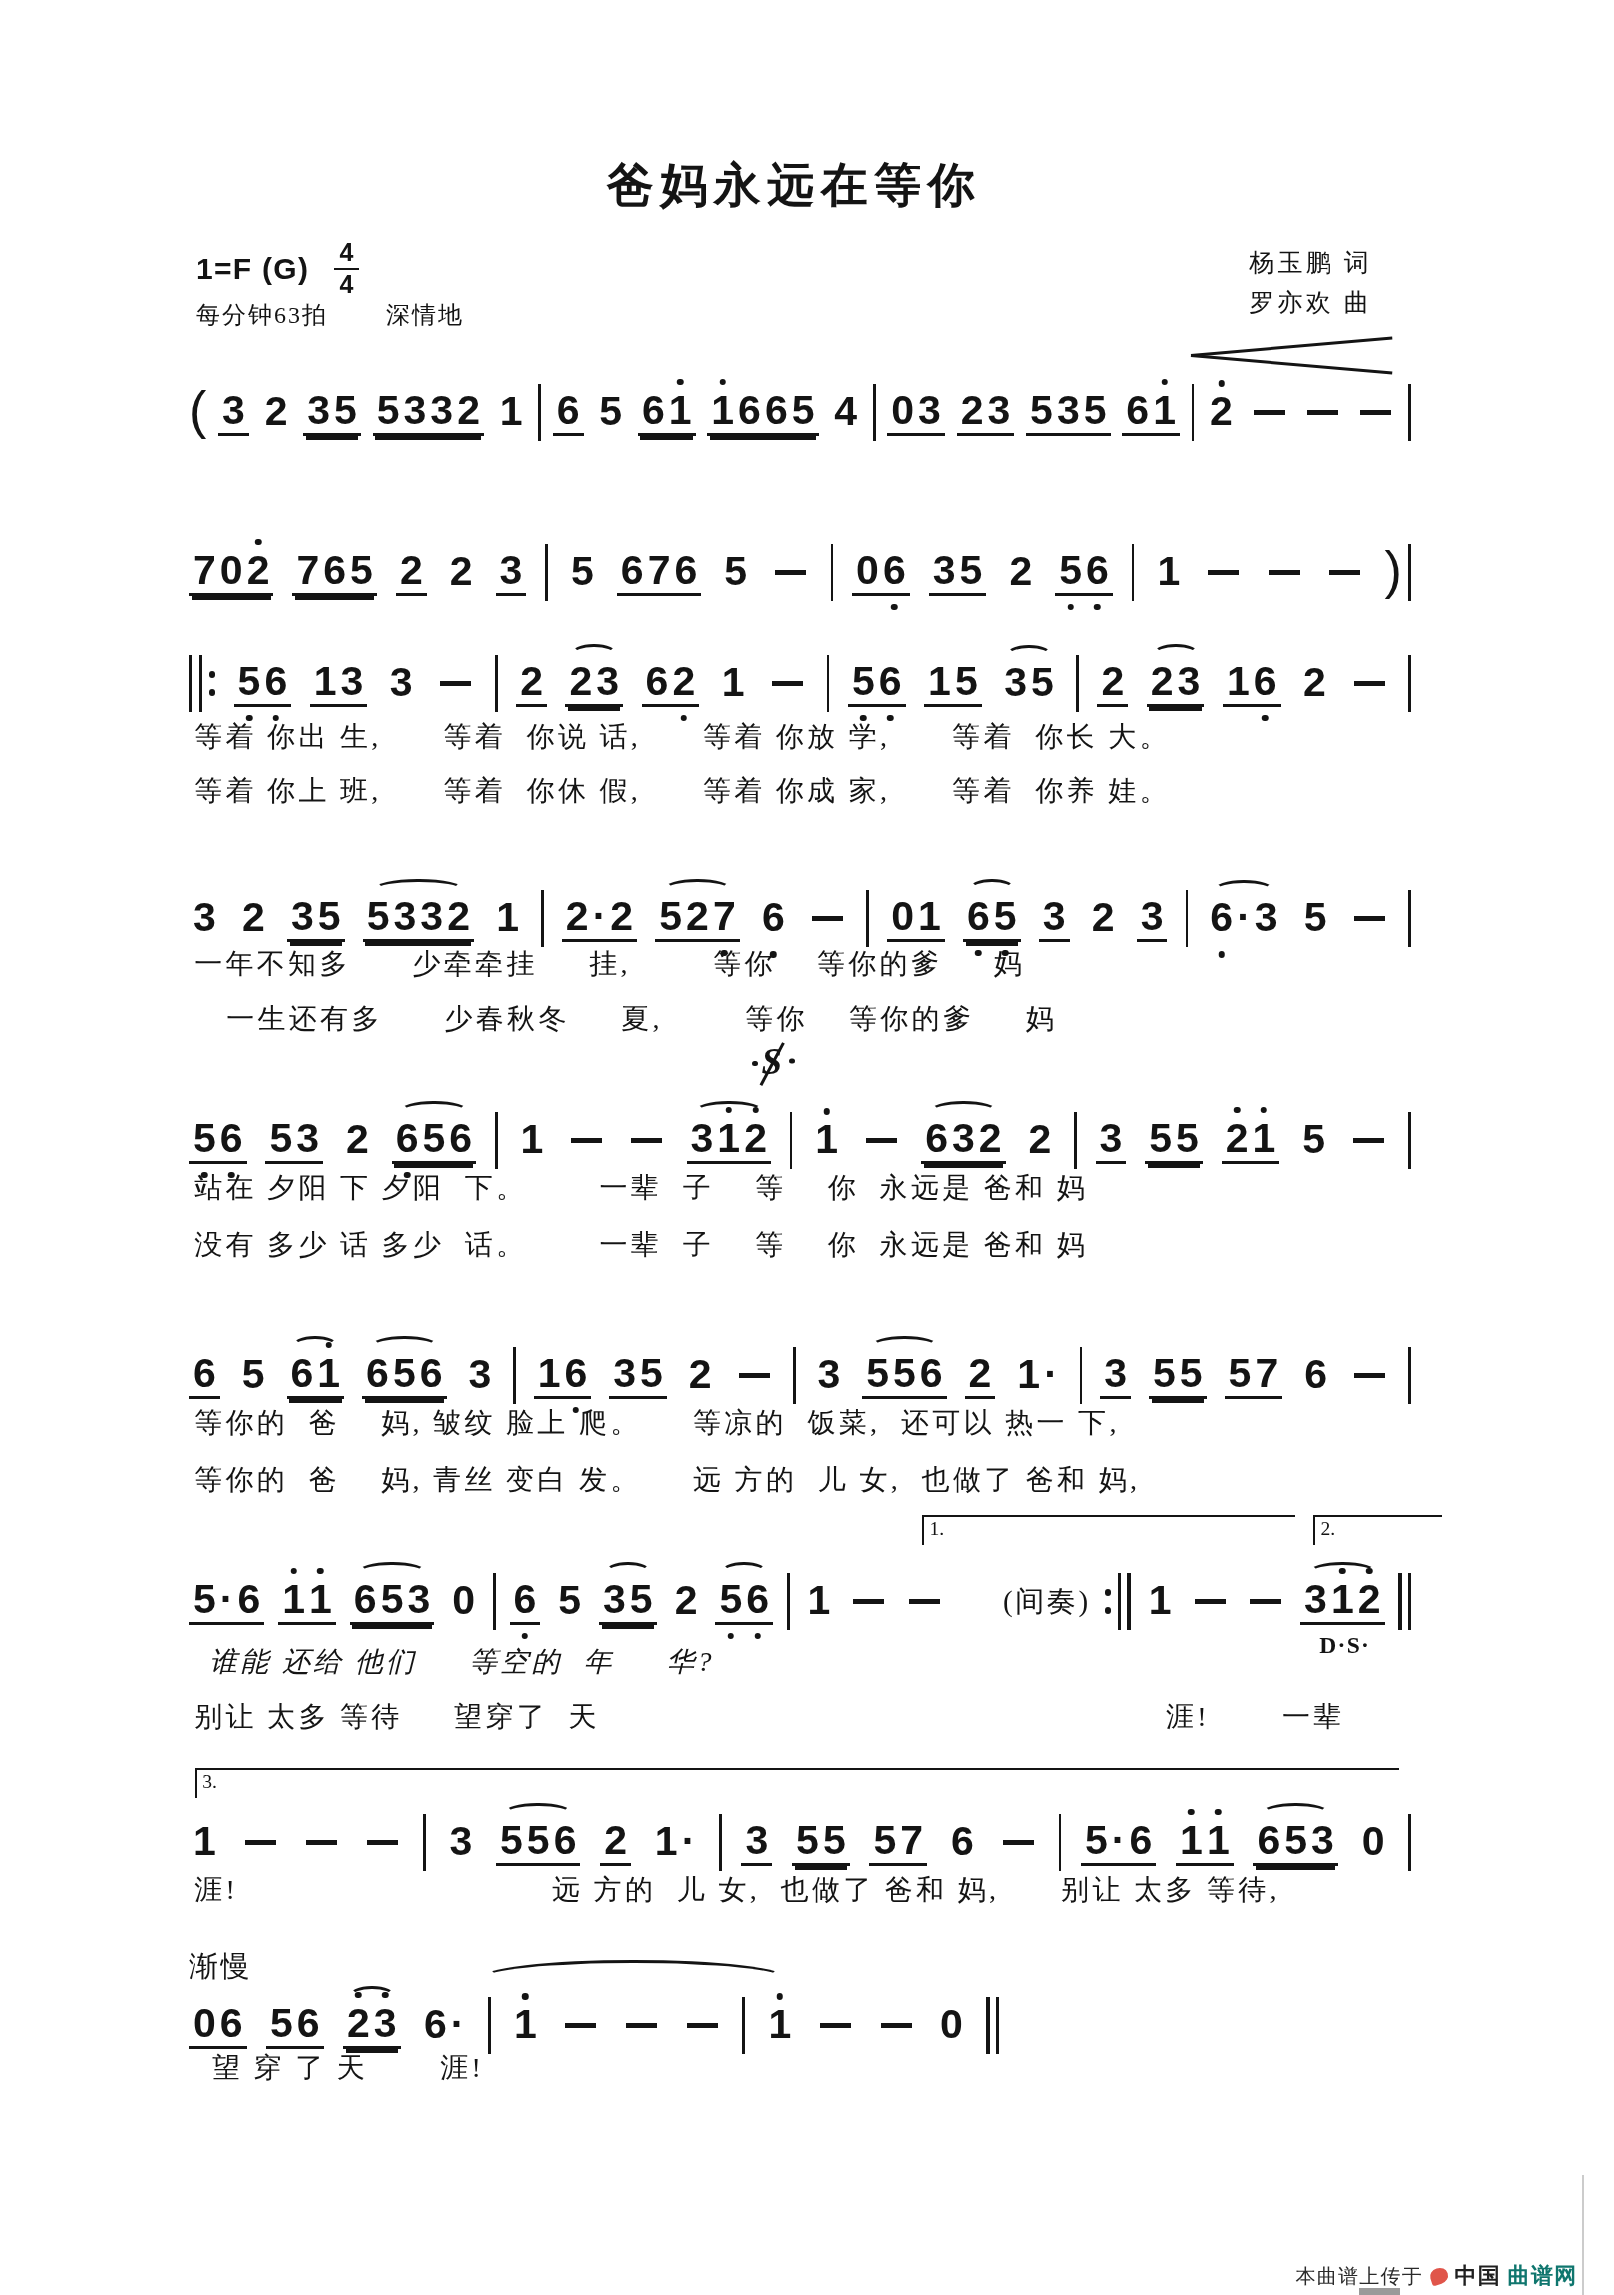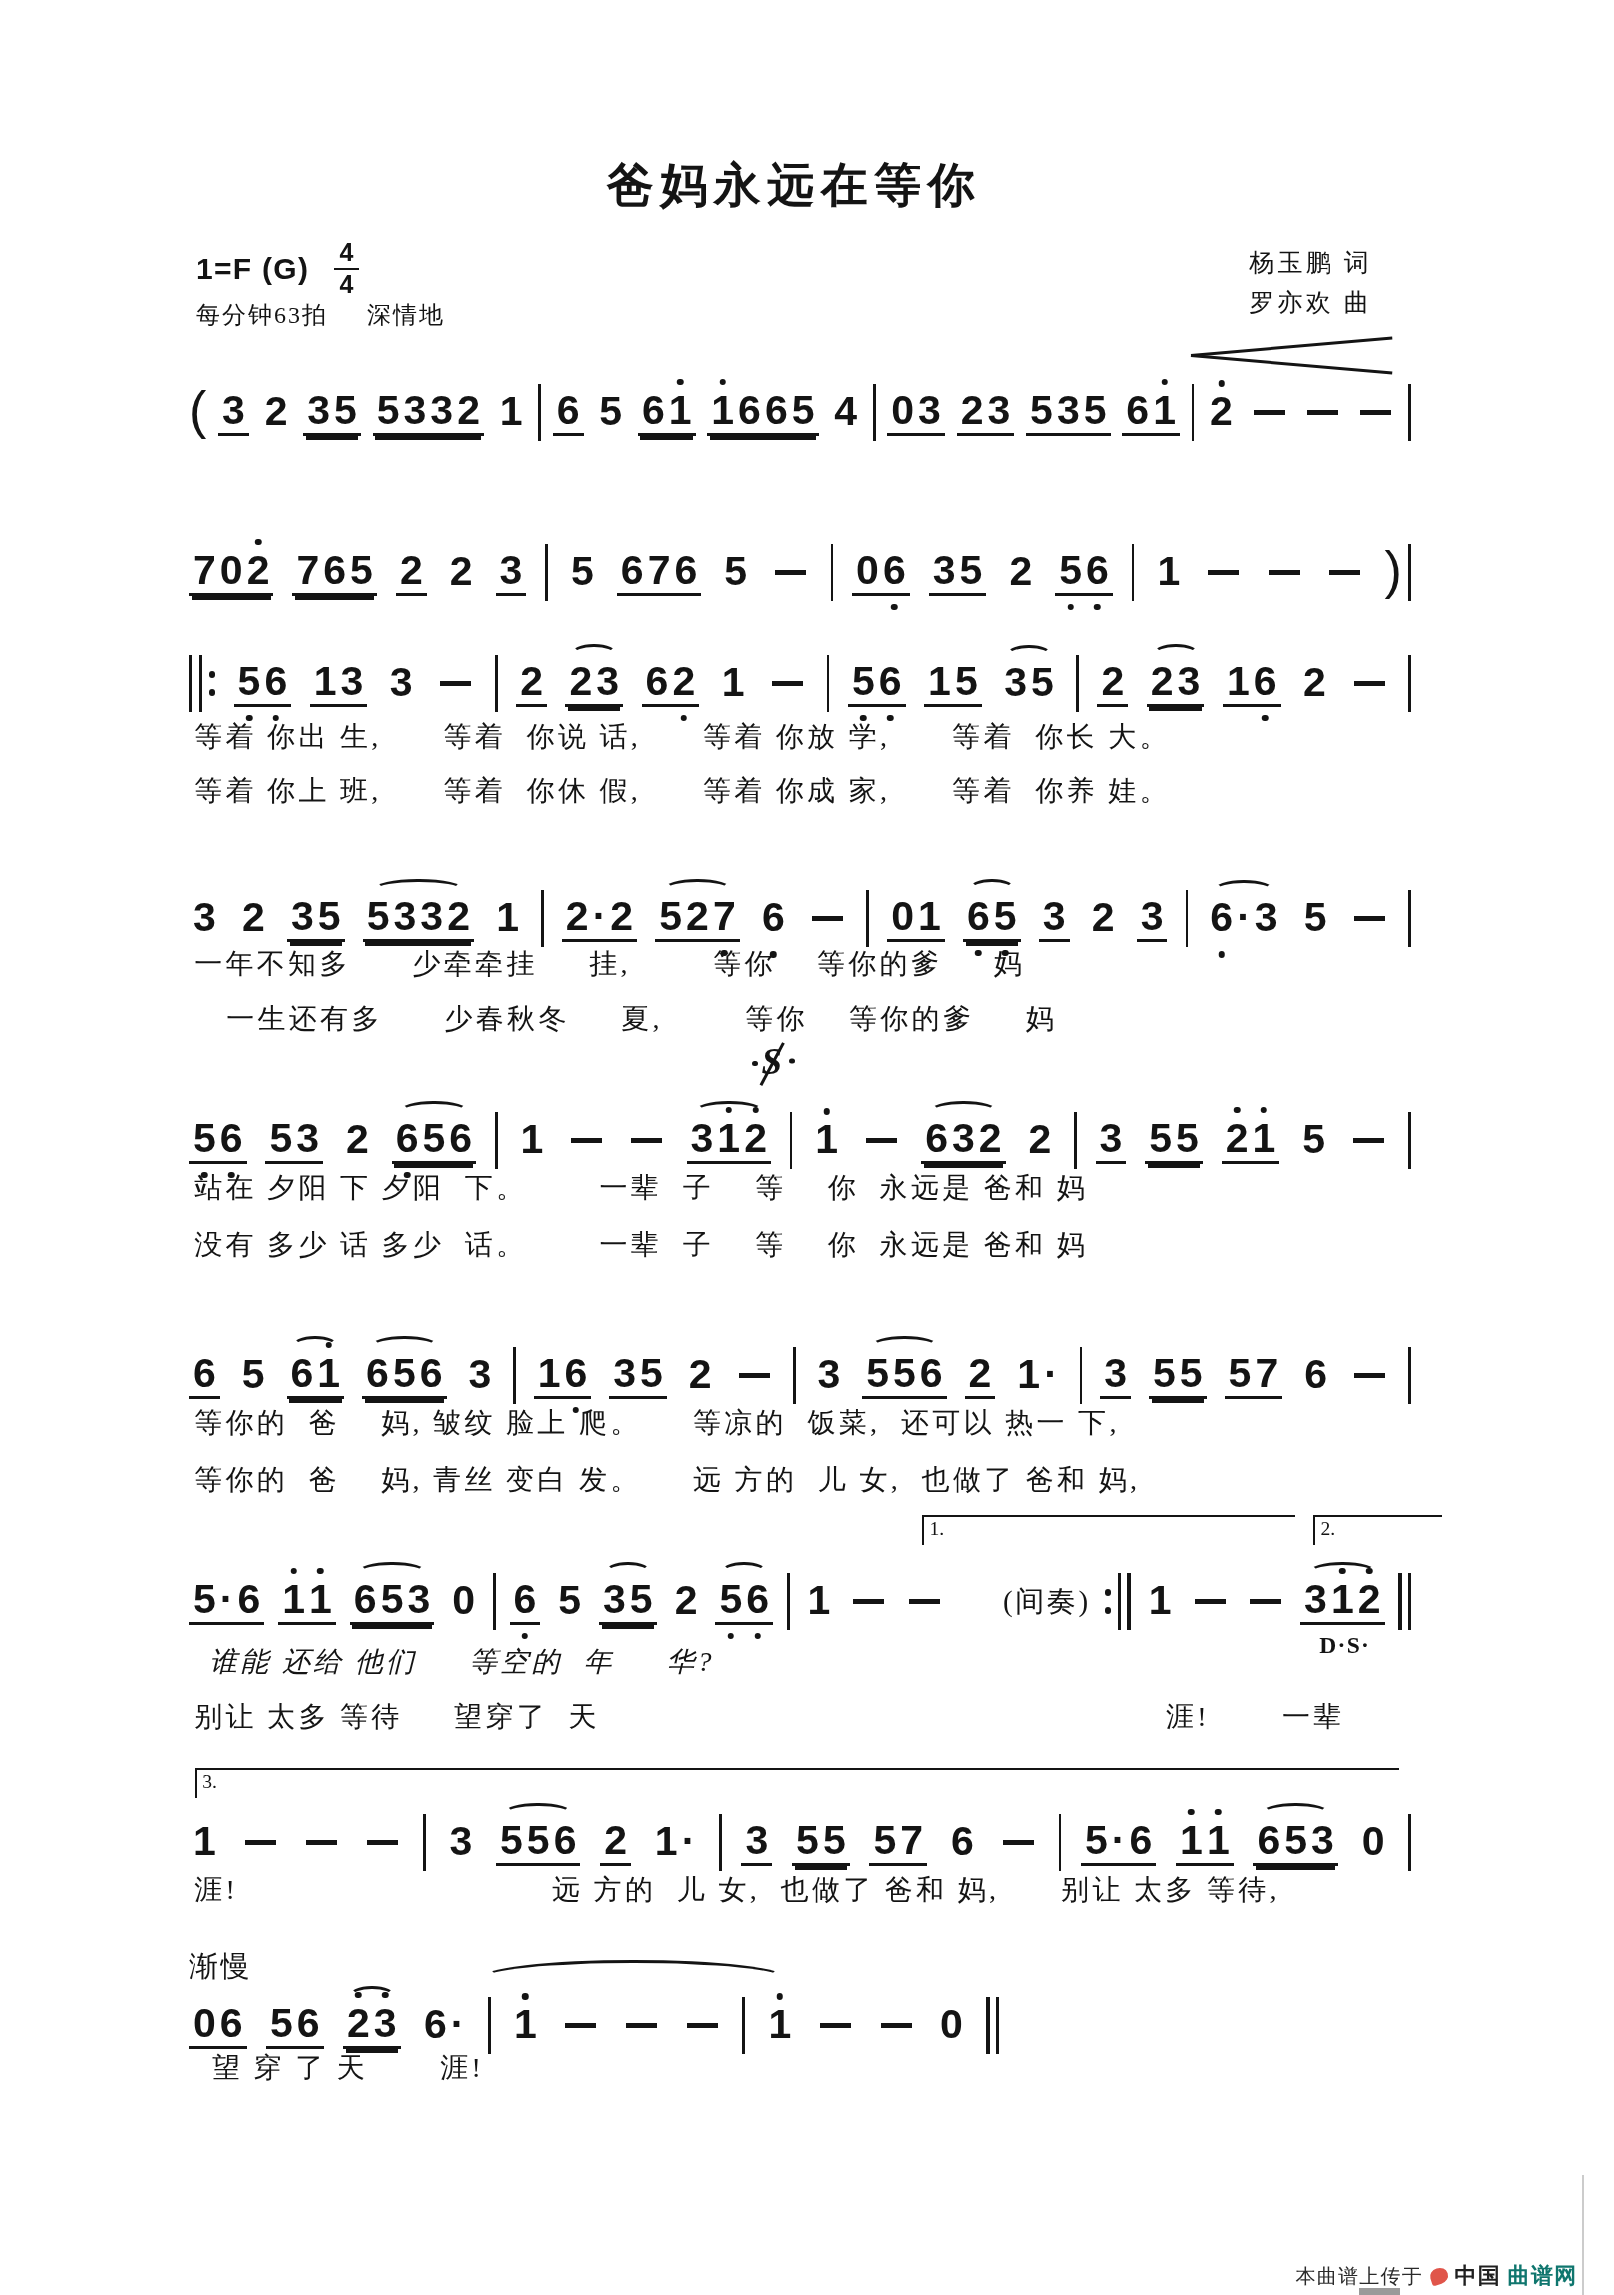--- a/index.html
+++ b/index.html
@@ -7,21 +7,21 @@
         color:#141414;font-family:"Liberation Sans",sans-serif;}
   
   .title{position:absolute;top:154px;left:0;width:100%;text-align:center;
          font-family:"Liberation Serif",serif;font-weight:700;font-size:47px;letter-spacing:6.5px;}
   .keyrow{position:absolute;left:196px;top:240px;display:flex;align-items:center;gap:25px;}
   .keylabel{font-weight:700;font-size:30px;letter-spacing:1.3px;}
   .ts{display:inline-flex;flex-direction:column;align-items:center;line-height:1;}
   .ts .num{font-weight:700;font-size:25px;border-bottom:2.6px solid #141414;padding:0 5.2px 2.6px;}
   .ts .den{font-weight:700;font-size:25px;padding-top:2.6px;}
   .temporow{position:absolute;left:196px;top:299px;font-family:"Liberation Serif",serif;
-            font-size:24px;letter-spacing:2px;display:flex;gap:39px;}
+            font-size:24px;letter-spacing:2px;display:flex;gap:58px;}
   .credits{position:absolute;right:216px;top:243px;text-align:right;
            font-family:"Liberation Serif",serif;font-size:25px;letter-spacing:3.3px;line-height:1.6;}
   
   .system{position:absolute;}
   .notation{display:flex;justify-content:space-between;align-items:center;height:73px;}
   .note{position:relative;display:inline-flex;align-items:flex-end;
         font-weight:700;font-size:41px;line-height:1;padding:0 2px 2px;}
   .note.u1{border-bottom:3.3px solid #141414;}
   .note.u2{border-bottom:3.3px solid #141414;}
   .note.u2::after{content:"";position:absolute;left:2.6px;right:2.6px;bottom:-7.2px;height:3.3px;background:#141414;}

